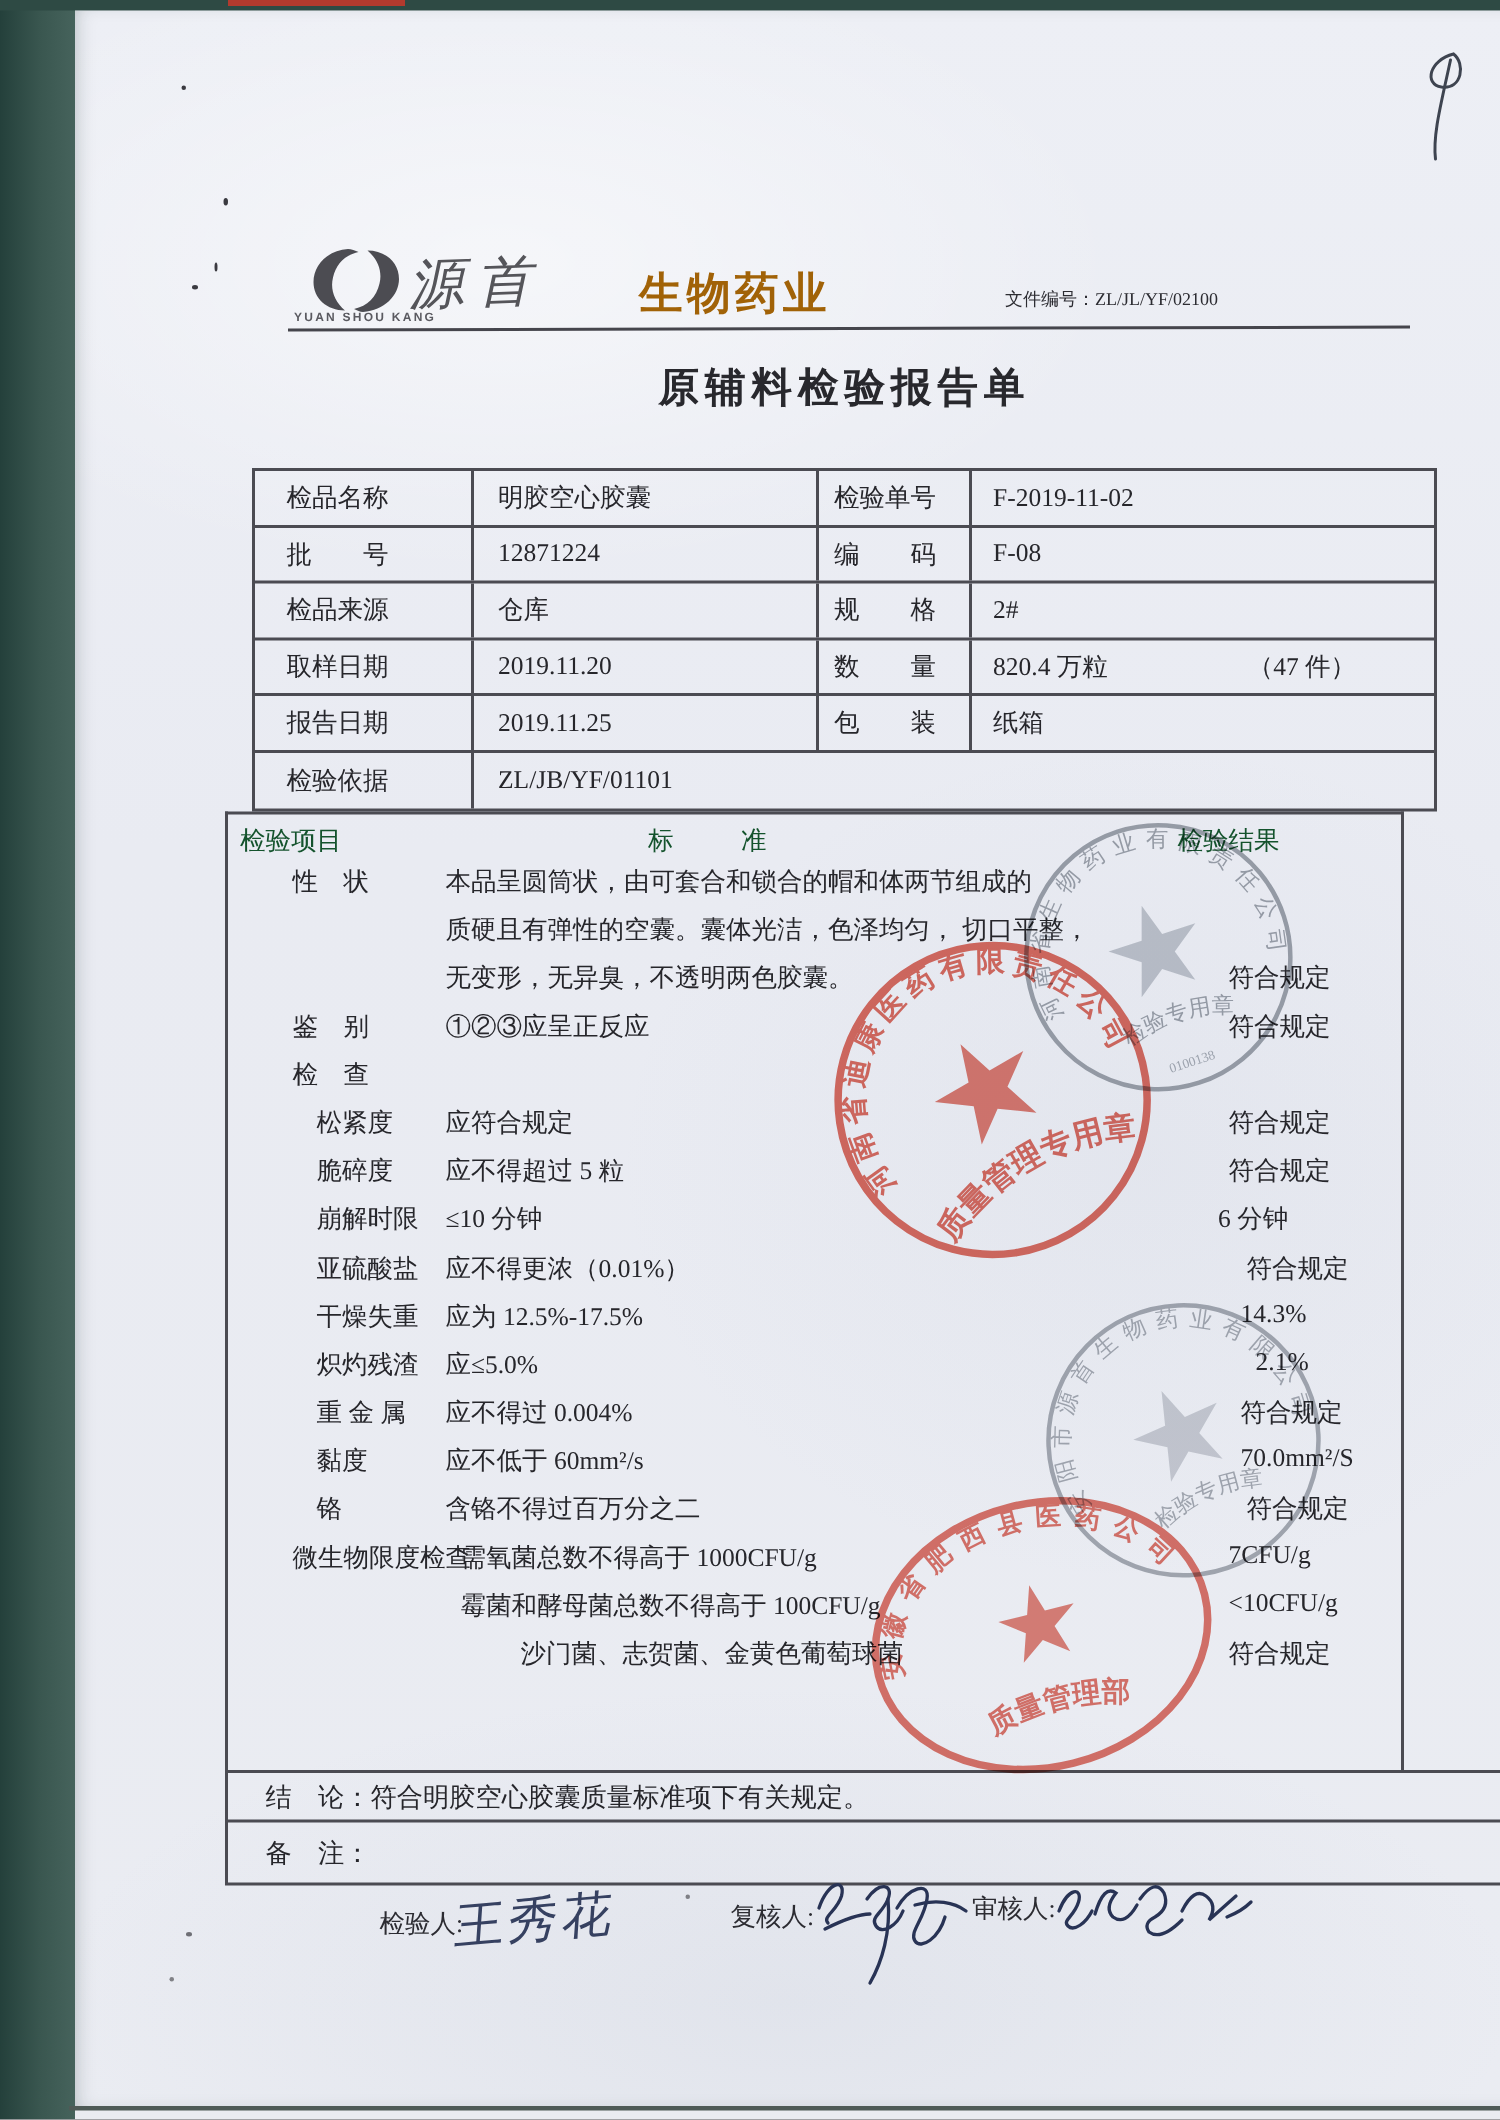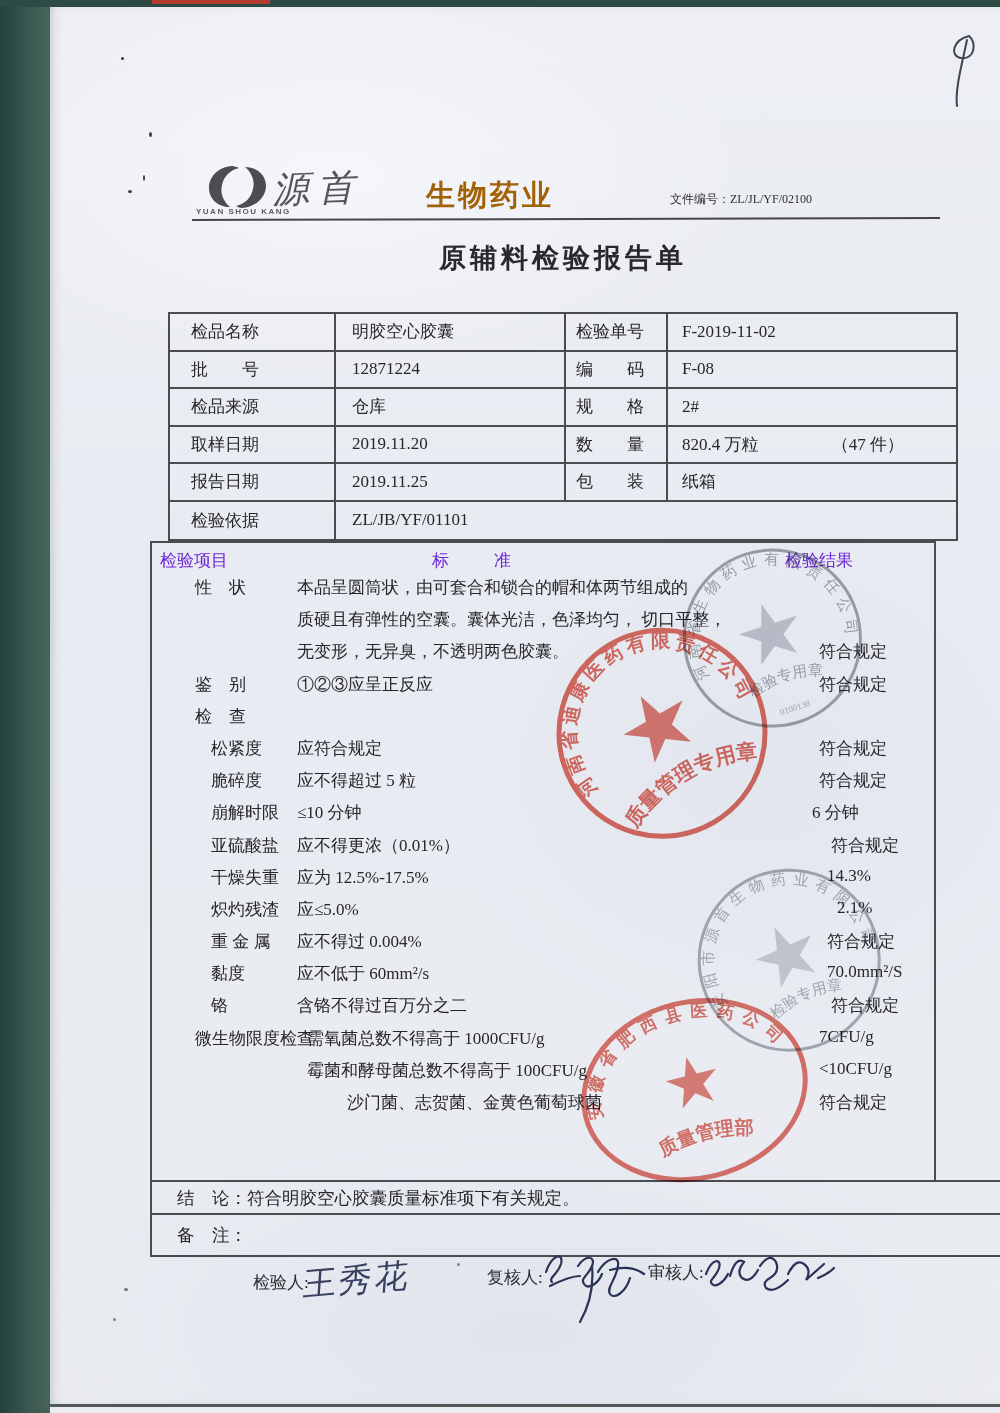--- a/index.html
+++ b/index.html
@@ -39,31 +39,31 @@
   .header-rule { position:absolute; left:192px; top:218px; width:748px; height:2px; background:#45454c; transform:rotate(-0.15deg); }
   .doc-title { position:absolute; left:170px; top:240px; width:786px; text-align:center;
     font-size:27px; font-weight:bold; letter-spacing:4px; color:#28282d; }
 
   
   .info-table { position:absolute; left:168px; top:312px; width:790px; height:229px;
     border:2px solid #4b4b52; }
   .irow { display:flex; height:37.5px; border-bottom:2px solid #4b4b52; font-size:17px; }
   .irow:last-child { border-bottom:none; }
   .ic { display:flex; align-items:center; }
-  .ic1 { width:166px; border-right:2px solid #4b4b52; padding-left:21px; }
+  .ic1 { width:146px; border-right:2px solid #4b4b52; padding-left:21px; }
   .ic2 { width:230px; border-right:2px solid #4b4b52; padding-left:16px; }
   .ic3 { width:102px; border-right:2px solid #4b4b52; padding-left:10px; }
   .ic4 { flex:1; padding-left:14px; position:relative; }
   .icrest { flex:1; padding-left:16px; }
   .paren { position:absolute; right:52px; }
 
   
   .res-box { position:absolute; left:150px; top:541px; width:786px; height:639px;
     border-left:2px solid #4b4b52; border-right:2px solid #4b4b52; border-top:2px solid #4b4b52; }
-  .res-head { position:absolute; top:6px; font-size:17px; color:#6d28d9; }
+  .res-head { position:absolute; top:6px; font-size:17px; color:#14532d; }
   .rh-item { left:8px; } .rh-std { left:280px; letter-spacing:14px; } .rh-res { left:633px; }
   .res-lines { position:absolute; left:0; top:33px; width:100%;padding-left:35px; }
   .rline { position:relative; height:32.2px; font-size:17px; }
   .rline span { position:absolute; white-space:nowrap; }
   .rl-item { left:8px; } .rl-item.sub { left:24px; }
   .rl-std { left:110px; } .rl-std.sx1 { left:120px; } .rl-std.sx2 { left:160px; }
   .rl-res { left:632px; }
 
   
   .concl-box { position:absolute; left:150px; top:1180px; width:950px; border:2px solid #4b4b52; }

